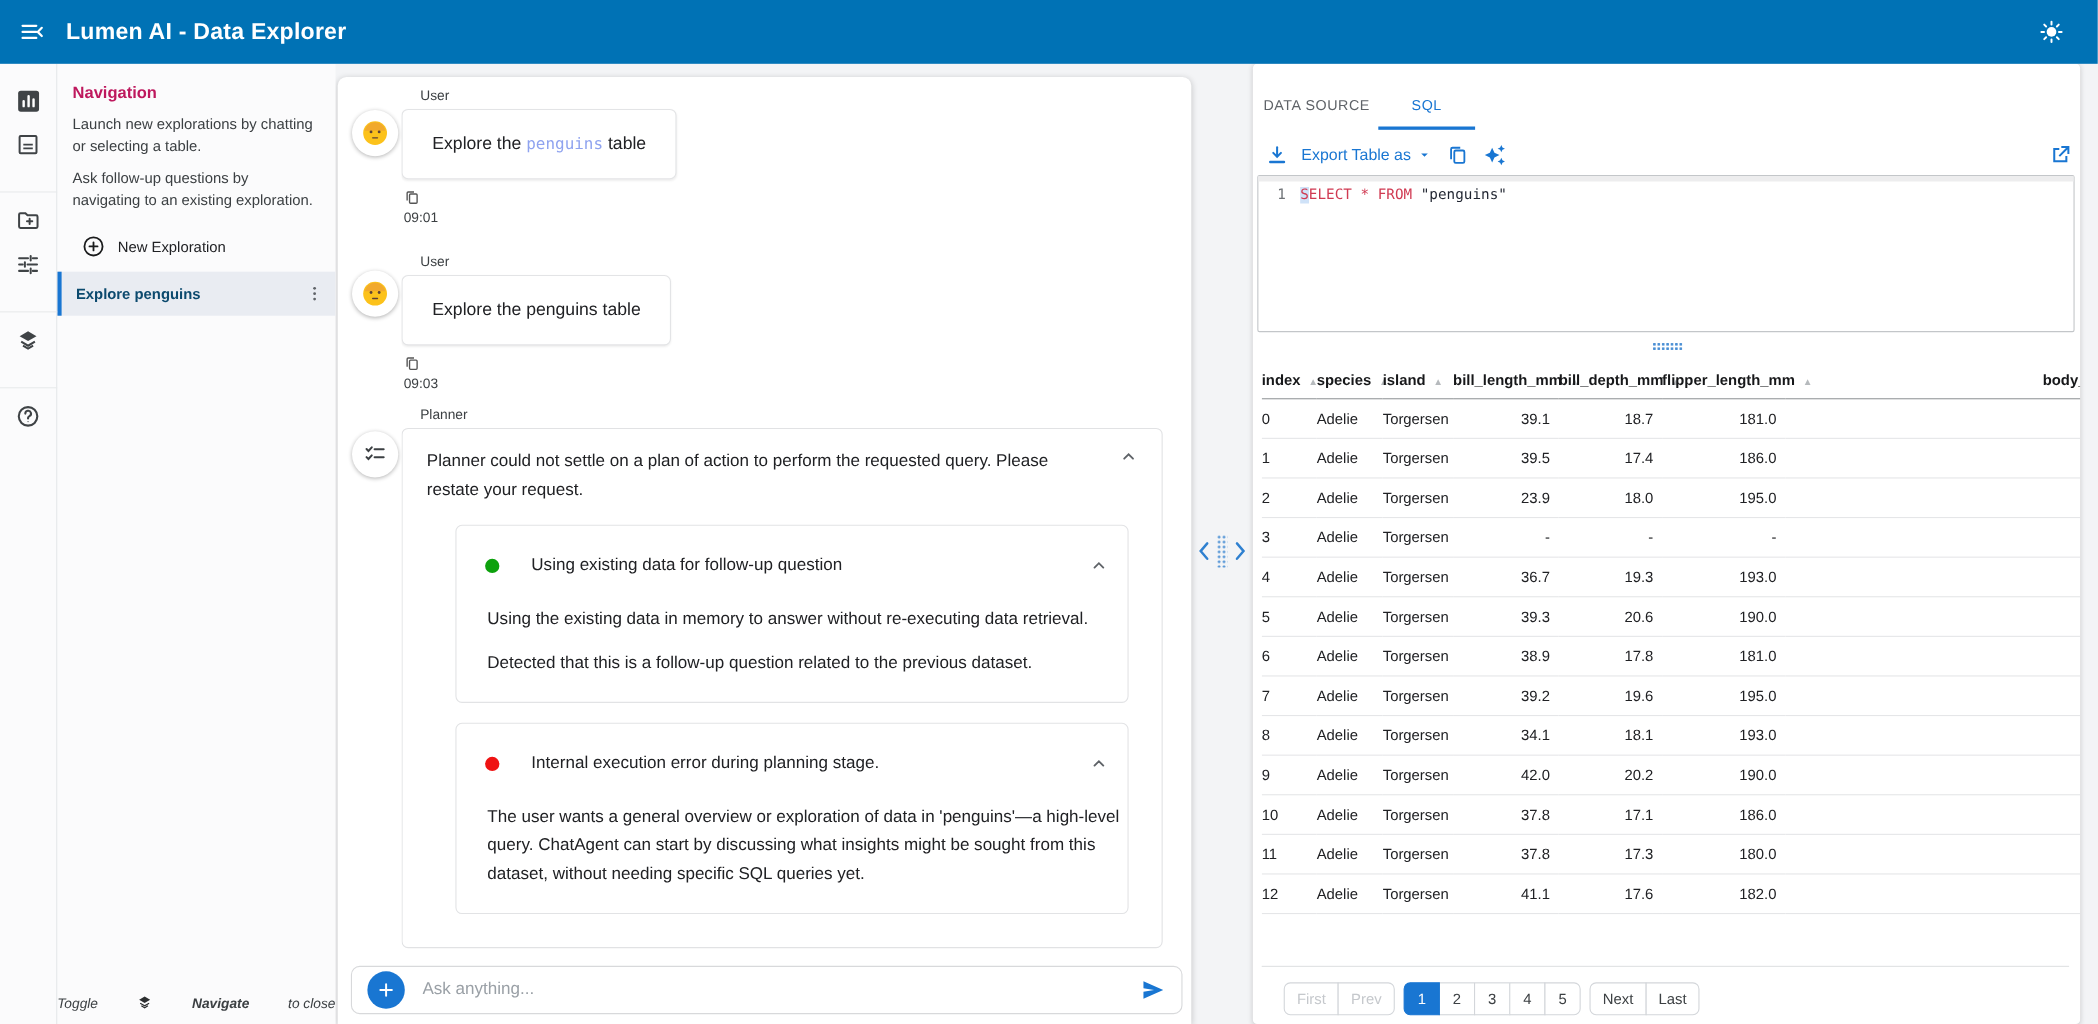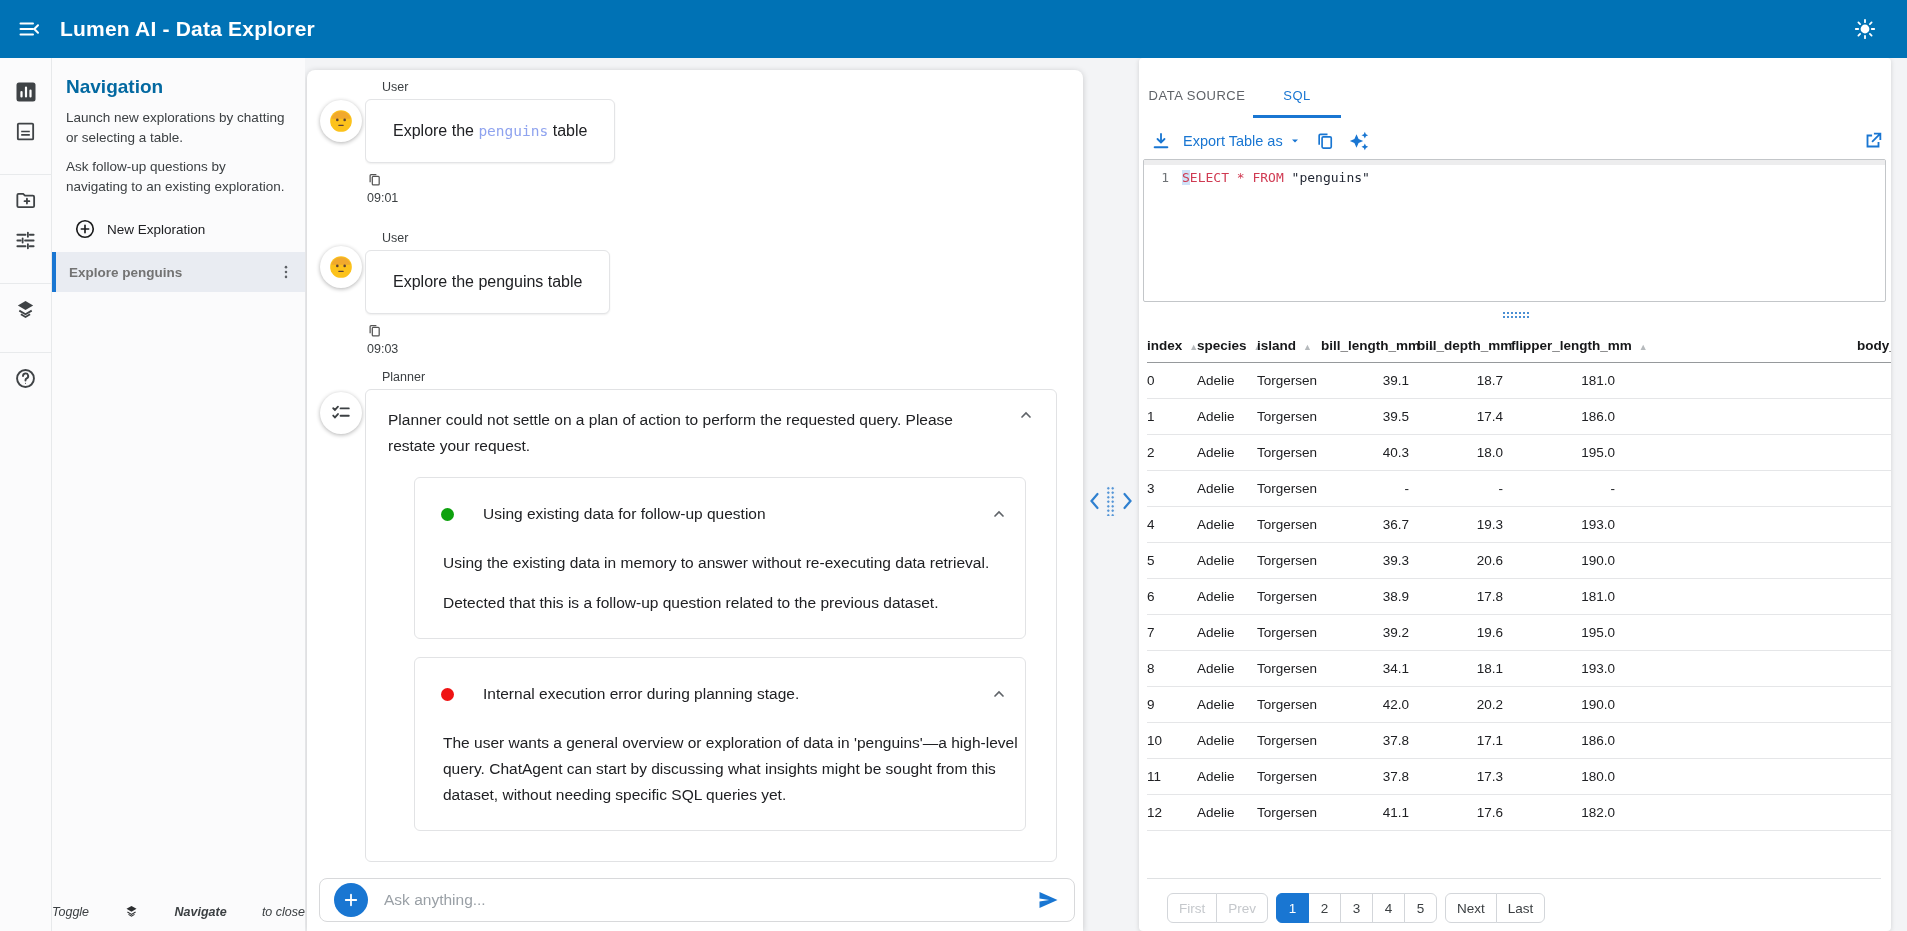--- a/index.html
+++ b/index.html
@@ -20,28 +20,28 @@
   .rail { position:absolute; top:58px; left:0; width:52px; bottom:0; background:#fbfbfc;
     border-right:1px solid #e7e9eb; display:flex; flex-direction:column; align-items:center;
     padding-top:22px; z-index:10; }
   .rail-item { width:24px; height:24px; color:#3f4346; cursor:pointer; }
   .rail-item + .rail-item { margin-top:0; }
   .rail-div { width:52px; border-top:1px solid #e8eaec; margin:14px 0; }
 
   
   .nav { position:absolute; top:58px; left:52px; width:253px; bottom:0; background:#fbfbfc;
     padding:18px 14px 0 14px; z-index:5; }
-  .nav-title { font-size:19px; font-weight:700; color:#0369a1; }
+  .nav-title { font-size:15px; font-weight:700; color:#be185d; }
   .nav p { font-size:13.5px; line-height:19.5px; color:#3c4043; margin-top:10px; }
   .new-exp { display:flex; align-items:center; margin-top:22px; cursor:pointer; color:#202124; }
   .new-exp .ic { width:22px; height:22px; color:#1b1c1d; margin-left:8px; }
   .new-exp span { font-size:13.5px; margin-left:11px; }
   .nav-item-sel { margin:12px -14px 0 -14px; height:40px; background:#e9ecf2;
     border-left:4px solid #1976D2; display:flex; align-items:center; cursor:pointer; }
-  .nav-item-sel b { font-size:13.5px; color:#737373; margin-left:13px; }
+  .nav-item-sel b { font-size:13.5px; color:#0c4a6e; margin-left:13px; }
   .kebab { margin-left:auto; margin-right:10px; width:18px; height:18px; color:#5f6368; cursor:pointer; }
   .nav-footer { position:absolute; bottom:12px; left:0; width:100%; text-align:center;
     font-size:12.5px; color:#3c4043; display:flex; align-items:center; justify-content:space-between; gap:4px;font-style:italic; }
   .nav-footer .ic { width:15px; height:15px; color:#2c2e30; }
   .nav-footer b { font-weight:700; }
 
   
   .chat { position:absolute; left:307px; top:70px; width:776px; bottom:0; background:#fff;
     border-radius:8px 8px 0 0; box-shadow:0 1px 6px rgba(0,0,0,.18); }
   .msgs { position:absolute; left:58px; top:10px; right:14px; bottom:62px; overflow:hidden; }
@@ -451,21 +451,21 @@
             <td>Torgersen</td>
             <td class="num">39.5</td>
             <td class="num">17.4</td>
             <td class="num">186.0</td>
             <td class="num"></td>
           </tr>
           <tr>
             <td>2</td>
             <td>Adelie</td>
             <td>Torgersen</td>
-            <td class="num">40.3</td>
+            <td class="num">23.9</td>
             <td class="num">18.0</td>
             <td class="num">195.0</td>
             <td class="num"></td>
           </tr>
           <tr>
             <td>3</td>
             <td>Adelie</td>
             <td>Torgersen</td>
             <td class="num">-</td>
             <td class="num">-</td>

